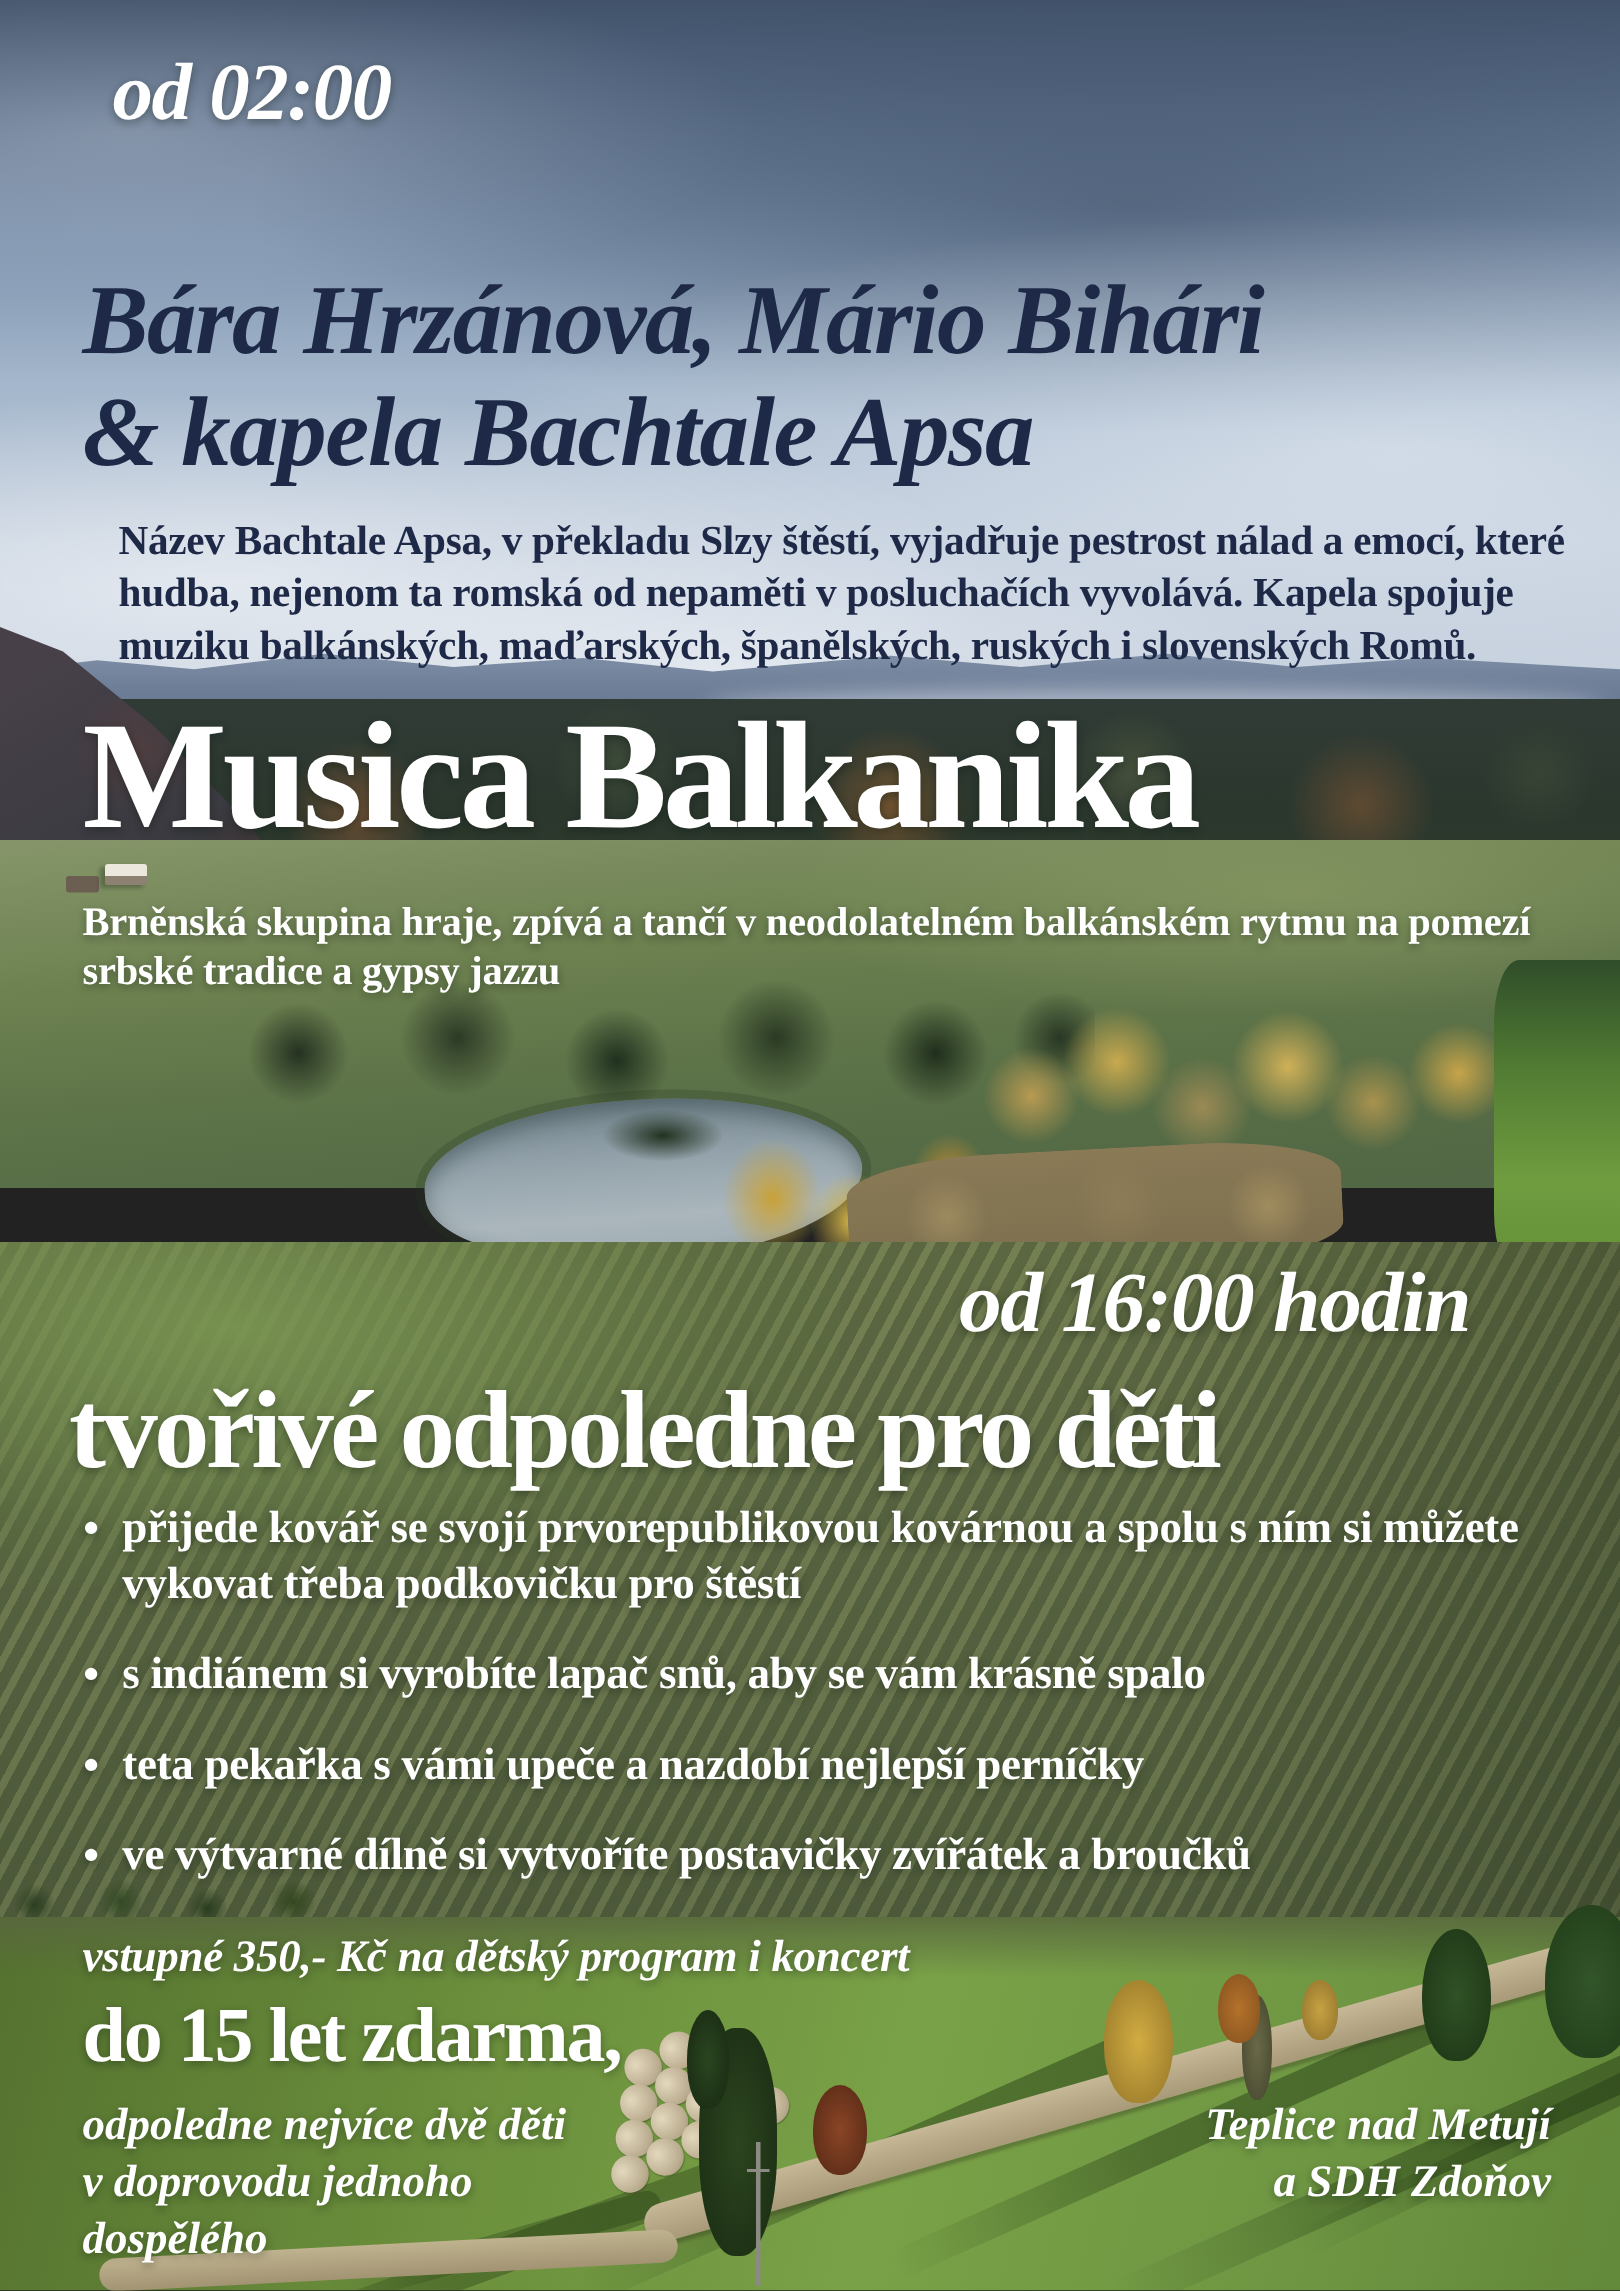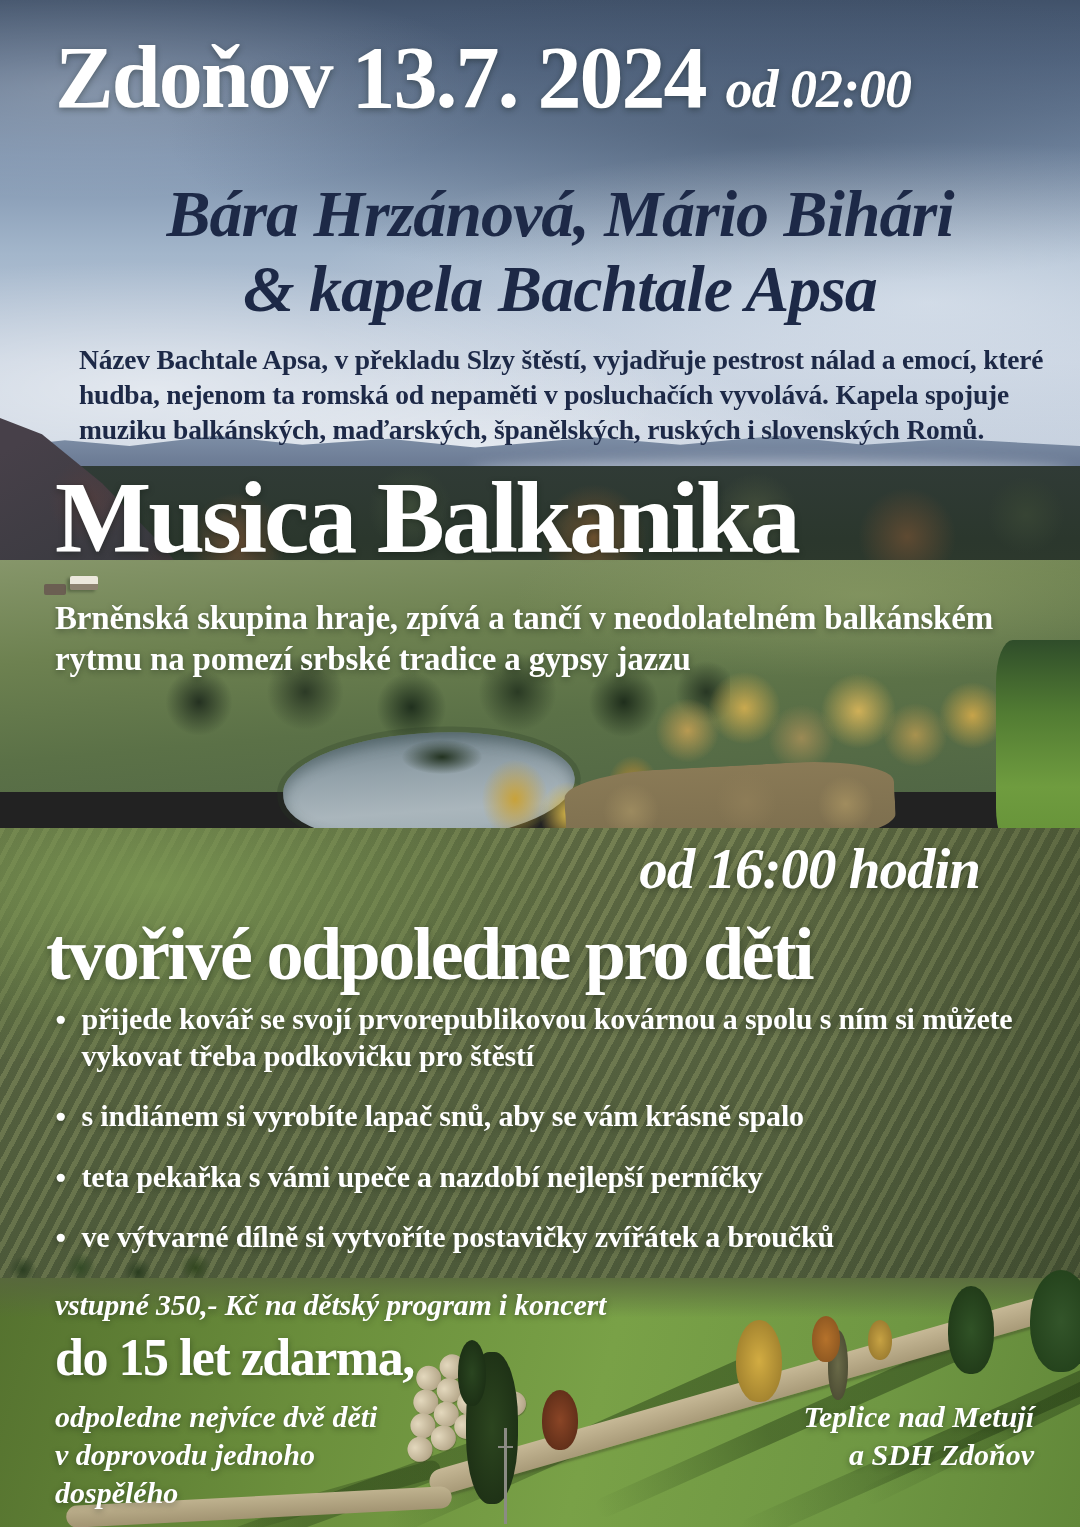--- a/index.html
+++ b/index.html
@@ -138,25 +138,25 @@
 
   
   .white{color:#ffffff;text-shadow:0 2px 6px rgba(10,22,12,.38);}
   .navy{color:#1d2947;}
 
   .header-line{left:55px;top:30px;width:1000px;display:flex;align-items:baseline;position:absolute;}
   .header-title{position:static;font-size:88px;font-weight:bold;letter-spacing:-2px;line-height:1.1;}
   .header-time{position:static;font-size:54px;font-weight:bold;font-style:italic;margin-left:20px;letter-spacing:-1px;}
 
   .artists{left:55px;top:176px;width:1010px;font-size:66px;font-weight:bold;font-style:italic;
-    line-height:1.14;letter-spacing:-1px;text-align:center;}
+    line-height:1.14;letter-spacing:-1px;}
   .band-desc{left:55px;top:342px;width:995px;font-size:27.5px;font-weight:bold;line-height:1.28;letter-spacing:-.2px;margin-left:24px;}
 
   .musica-title{left:55px;top:462px;width:1010px;font-size:102px;font-weight:bold;letter-spacing:-3px;line-height:1.1;}
-  .musica-desc{left:55px;top:598px;width:1005px;font-size:33px;font-weight:bold;line-height:1.24;letter-spacing:-.2px;}
+  .musica-desc{left:55px;top:598px;width:1005px;font-size:27px;font-weight:bold;line-height:1.24;letter-spacing:-.2px;}
 
   .afternoon-time{right:100px;top:836px;font-size:57px;font-weight:bold;font-style:italic;letter-spacing:-1px;text-align:center;}
   .afternoon-title{left:46px;top:916px;width:1020px;font-size:74px;font-weight:bold;letter-spacing:-2.5px;line-height:1.05;}
 
   .bullets{left:55px;top:1000px;width:985px;}
   .bullet{position:relative;display:flex;gap:15px;margin-bottom:23px;align-items:flex-start;}
   .bullet .dot{position:static;font-size:19px;line-height:37px;}
   .bullet .txt{position:static;font-size:30px;font-weight:bold;line-height:1.24;letter-spacing:-.2px;}
 
   .price{left:55px;top:1288px;font-size:30px;font-weight:bold;font-style:italic;letter-spacing:-.2px;}
@@ -230,21 +230,20 @@
     <div class="tree t5"></div>
     <div class="tree t6"></div>
     <div class="tree t7"></div>
     <div class="tree t8"></div>
     <div class="tree t9"></div>
     <div class="tree t10"></div>
     <div class="pole"></div>
   </div>
 
   <div class="header-line">
-    <span class="header-title white">Zdoňov 13.7. 2024</span>
     <span class="header-time white">od 02:00</span>
   </div>
 
   <div class="artists navy">
     <div style="position:static">Bára Hrzánová, Mário Bihári</div>
     <div style="position:static">&amp; kapela Bachtale Apsa</div>
   </div>
 
   <div class="band-desc navy">Název Bachtale Apsa, v překladu Slzy štěstí, vyjadřuje pestrost nálad a emocí, které hudba, nejenom ta romská od nepaměti v posluchačích vyvolává. Kapela spojuje muziku balkánských, maďarských, španělských, ruských i slovenských Romů.</div>
 

